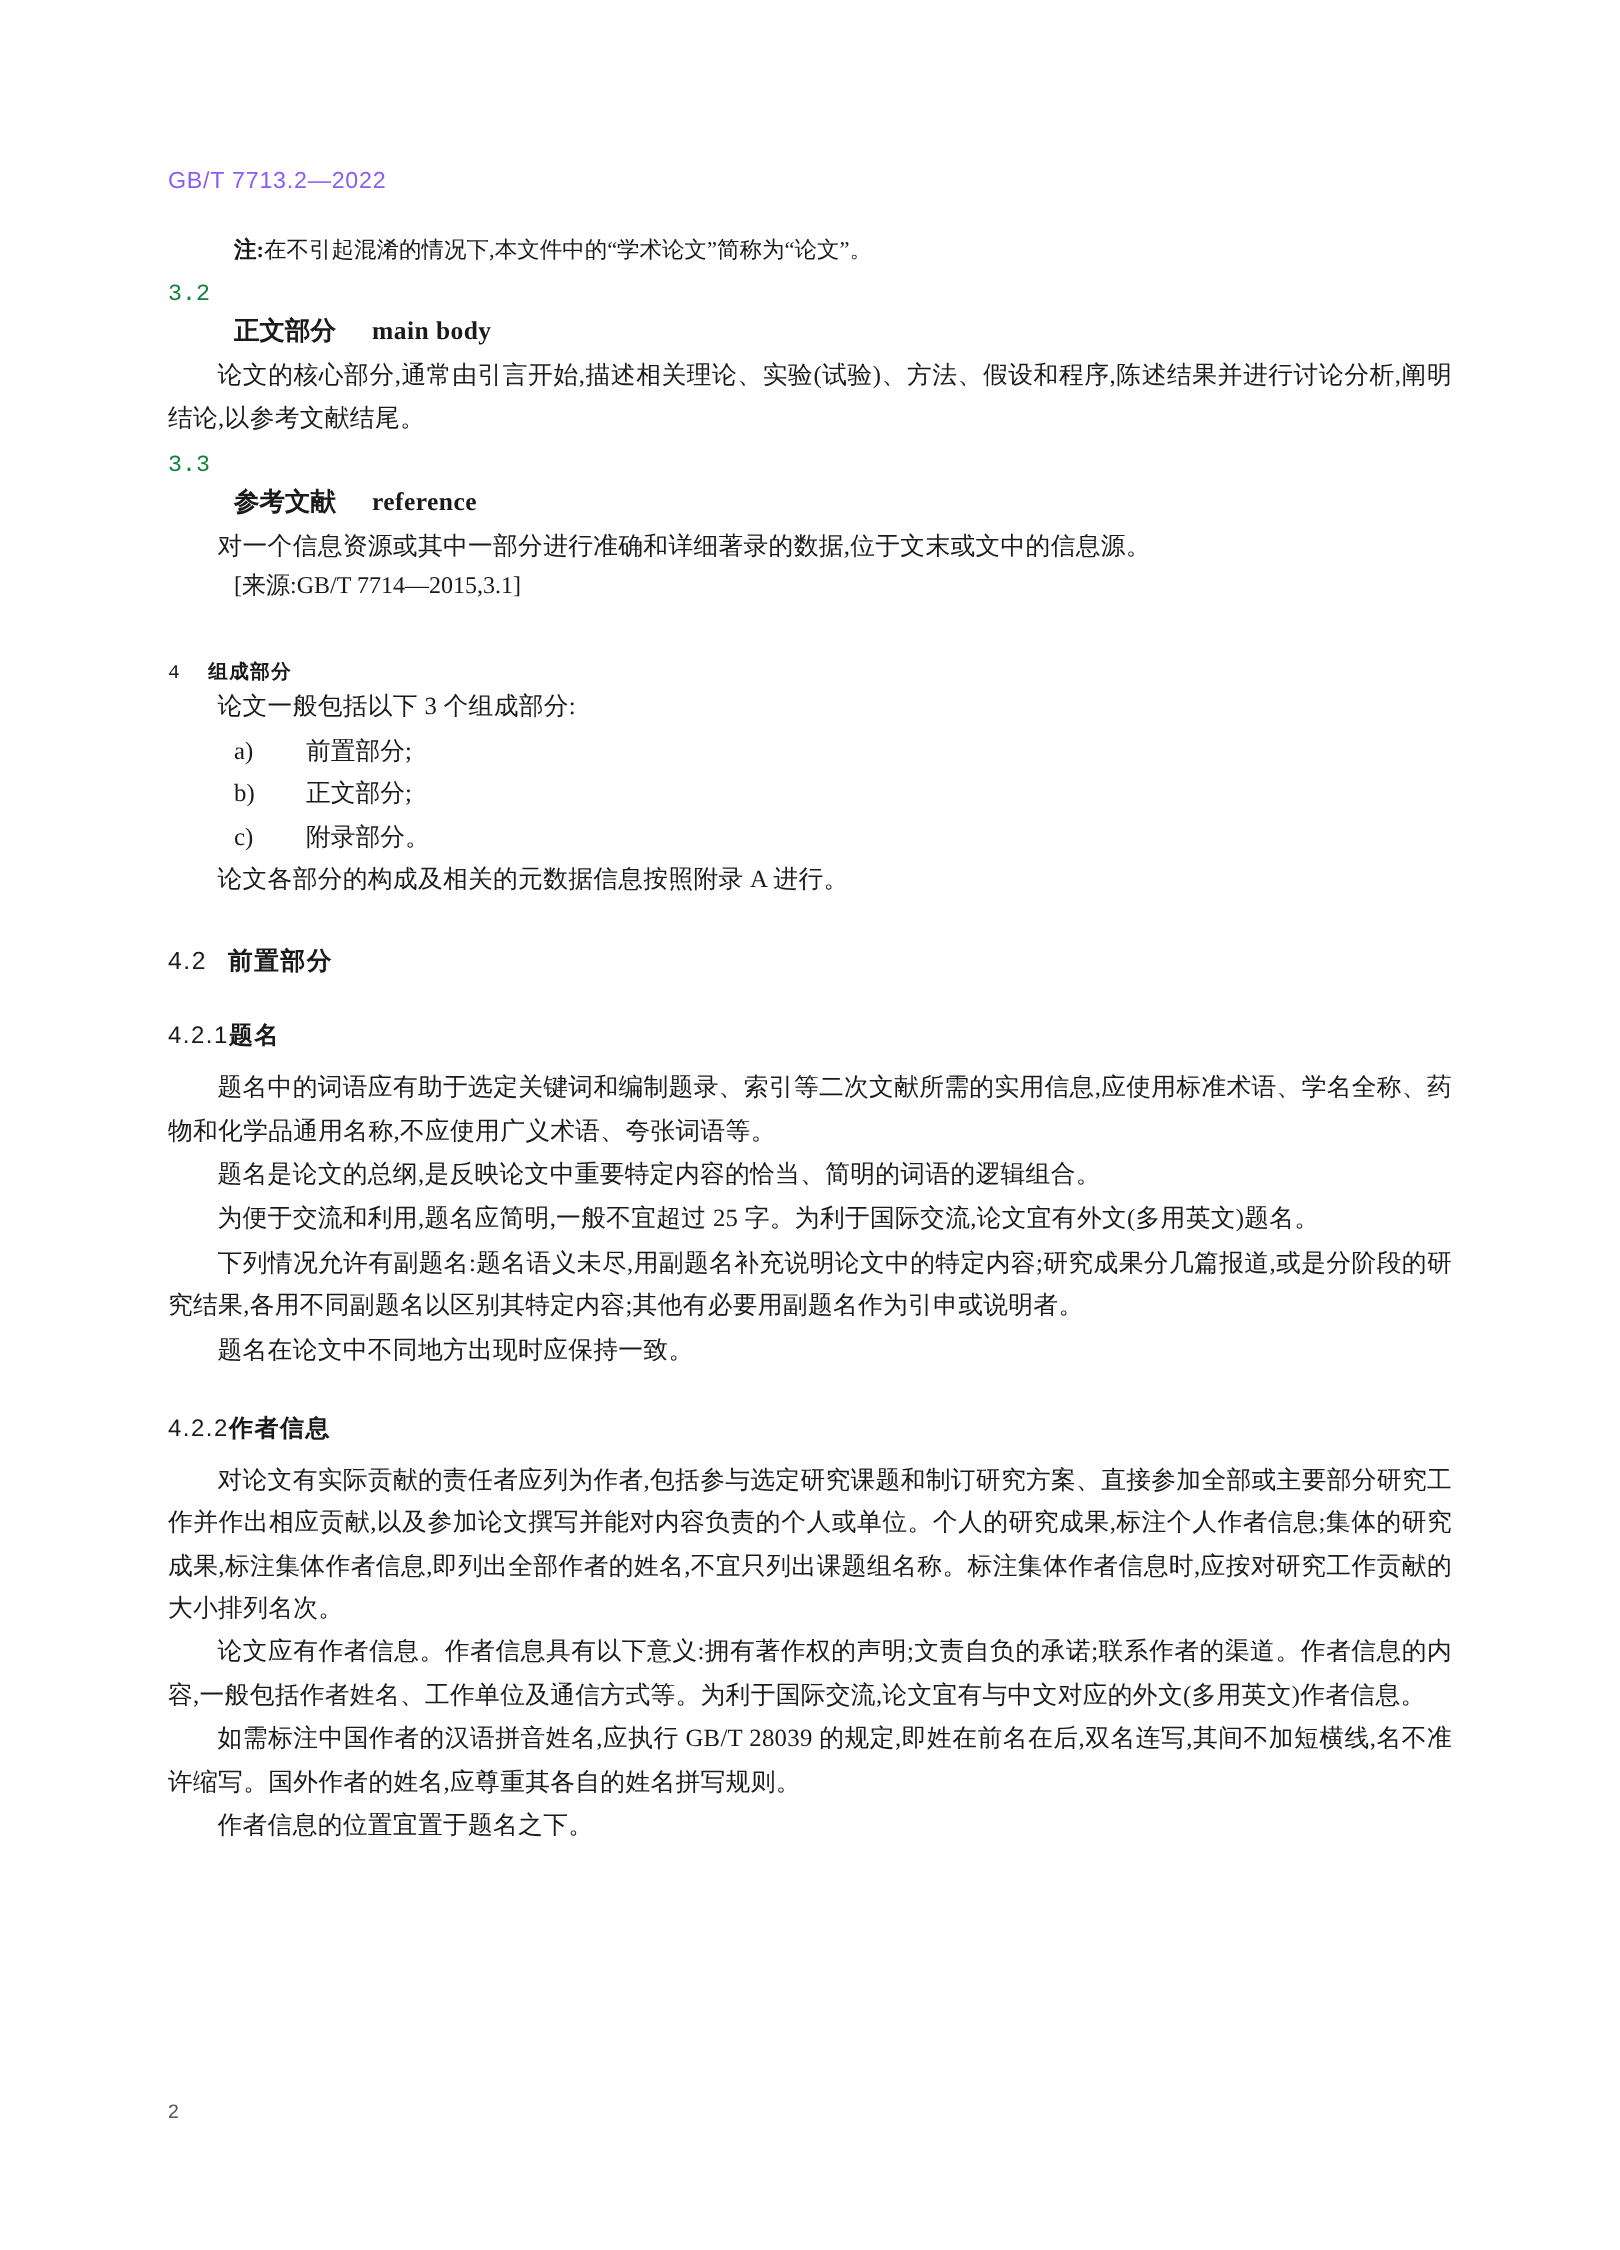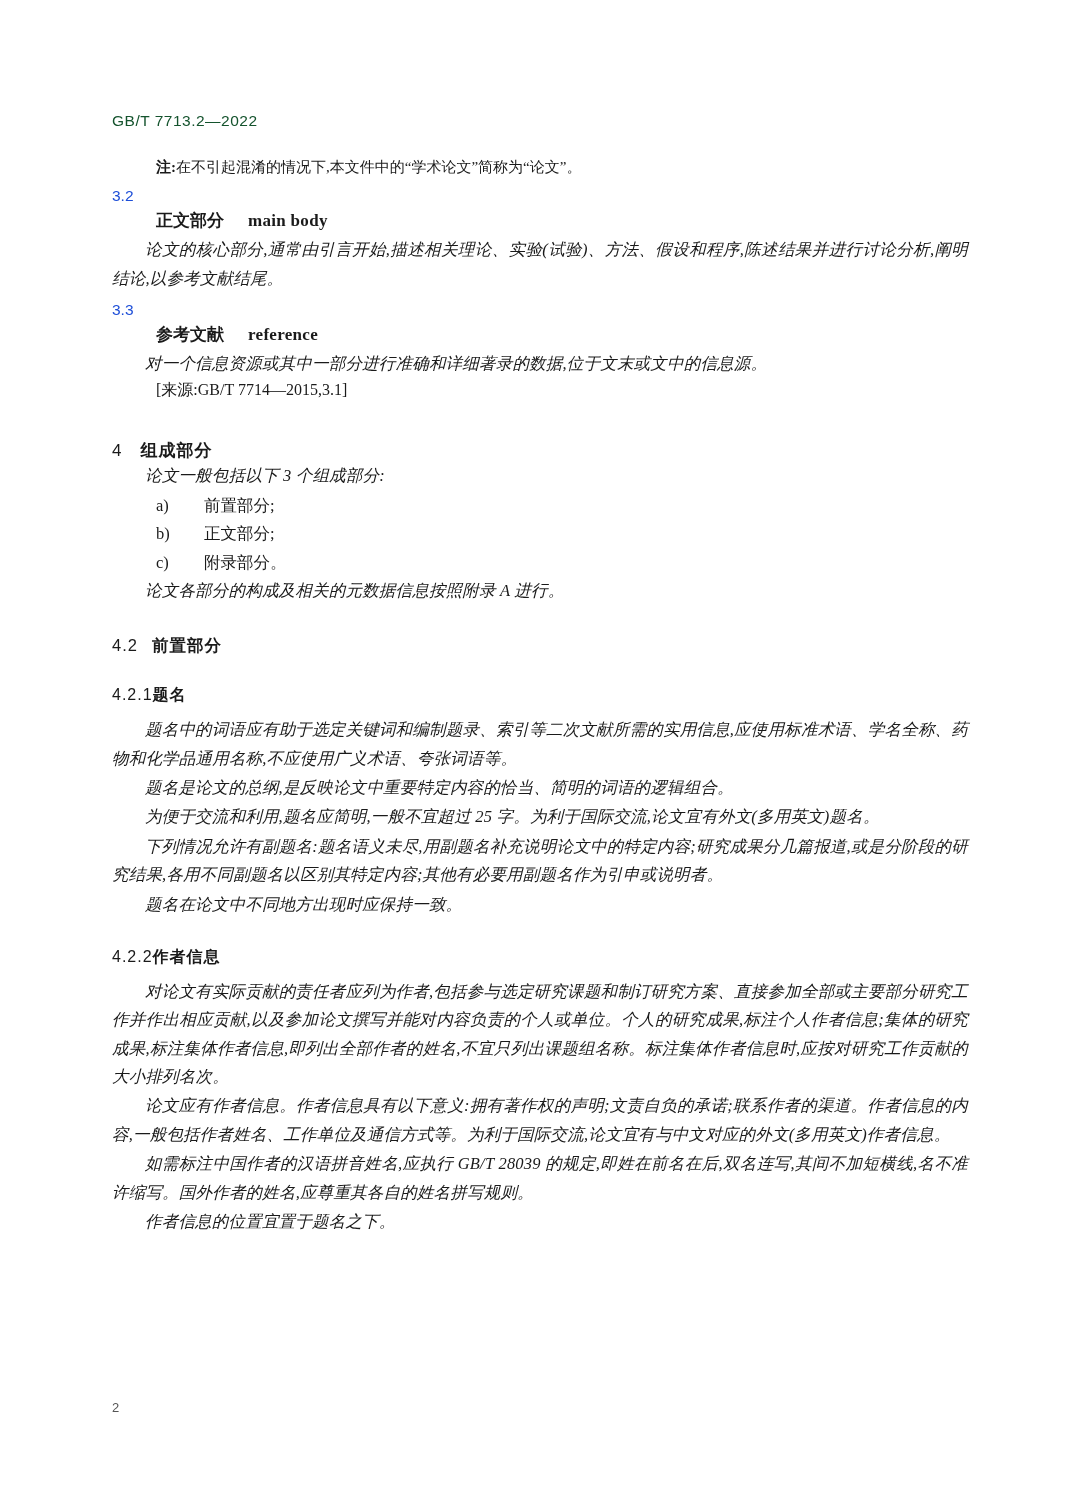--- a/index.html
+++ b/index.html
@@ -19,38 +19,38 @@
   .content {
     position: absolute;
     left: 112px;
     top: 112px;
     width: 856px;
   }
   .header-line {
     font-family: "Liberation Sans", sans-serif;
     font-size: 15.5px;
     letter-spacing: 0.5px;
-    color: #14532d;
+    color: #8b5cf6;
     margin-bottom: 26px;
   }
   .note {
     font-size: 15px;
     line-height: 1.55;
     margin: 0 0 6px 0;
     padding-left: 44px;
     color: #1a1a1a;
   }
   .note b {
     font-weight: bold;
   }
   .clause-num {
-    font-family: Liberation Sans, sans-serif;
+    font-family: Liberation Mono, monospace;
     font-size: 15.5px;
     margin: 8px 0 4px 0;
-    color: #1d4ed8;
+    color: #15803d;
   }
   .term-line {
     font-size: 17px;
     margin: 2px 0 4px 0;
     padding-left: 44px;
     font-weight: bold;
   }
   .term-line .en {
     font-family: "Liberation Serif", serif;
     font-weight: bold;
@@ -58,33 +58,32 @@
     letter-spacing: 0.3px;
     text-align: right;
   }
   p.body {
     font-size: 16.5px;
     line-height: 1.72;
     margin: 0 0 1px 0;
     text-align: justify;
     text-justify: inter-ideograph;
     letter-spacing: 0.2px;
-    font-style: italic;
   }
   p.indent {
     text-indent: 2em;
   }
   p.src {
     padding-left: 44px;
     font-size: 16px;
     margin: 2px 0 0 0;
   }
   h2.sec {
-    font-family: Liberation Sans, sans-serif;
-    font-size: 17px;
+    font-family: Liberation Mono, monospace;
+    font-size: 13px;
     font-weight: bold;
     margin: 38px 0 0 0;
     letter-spacing: 1px;
   }
   h2.sec .n {
     margin-right: 18px;
     font-weight: normal;
   }
   h3.sub {
     font-family: "Liberation Sans", sans-serif;

